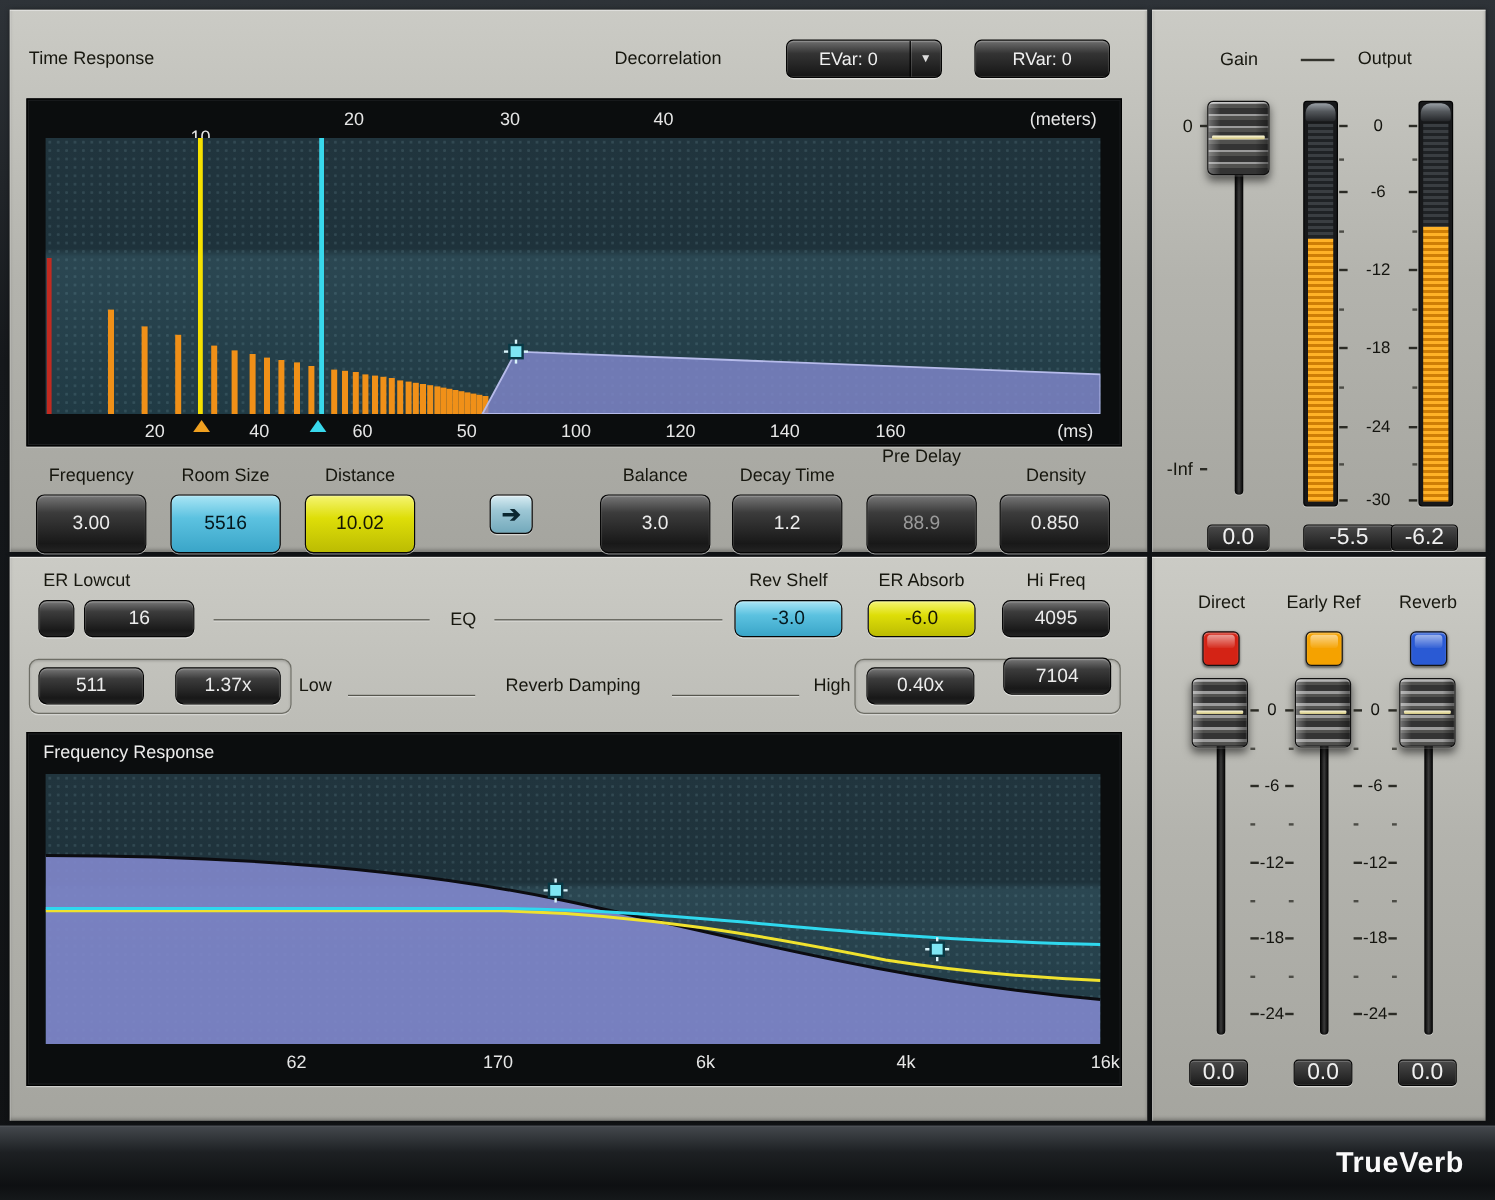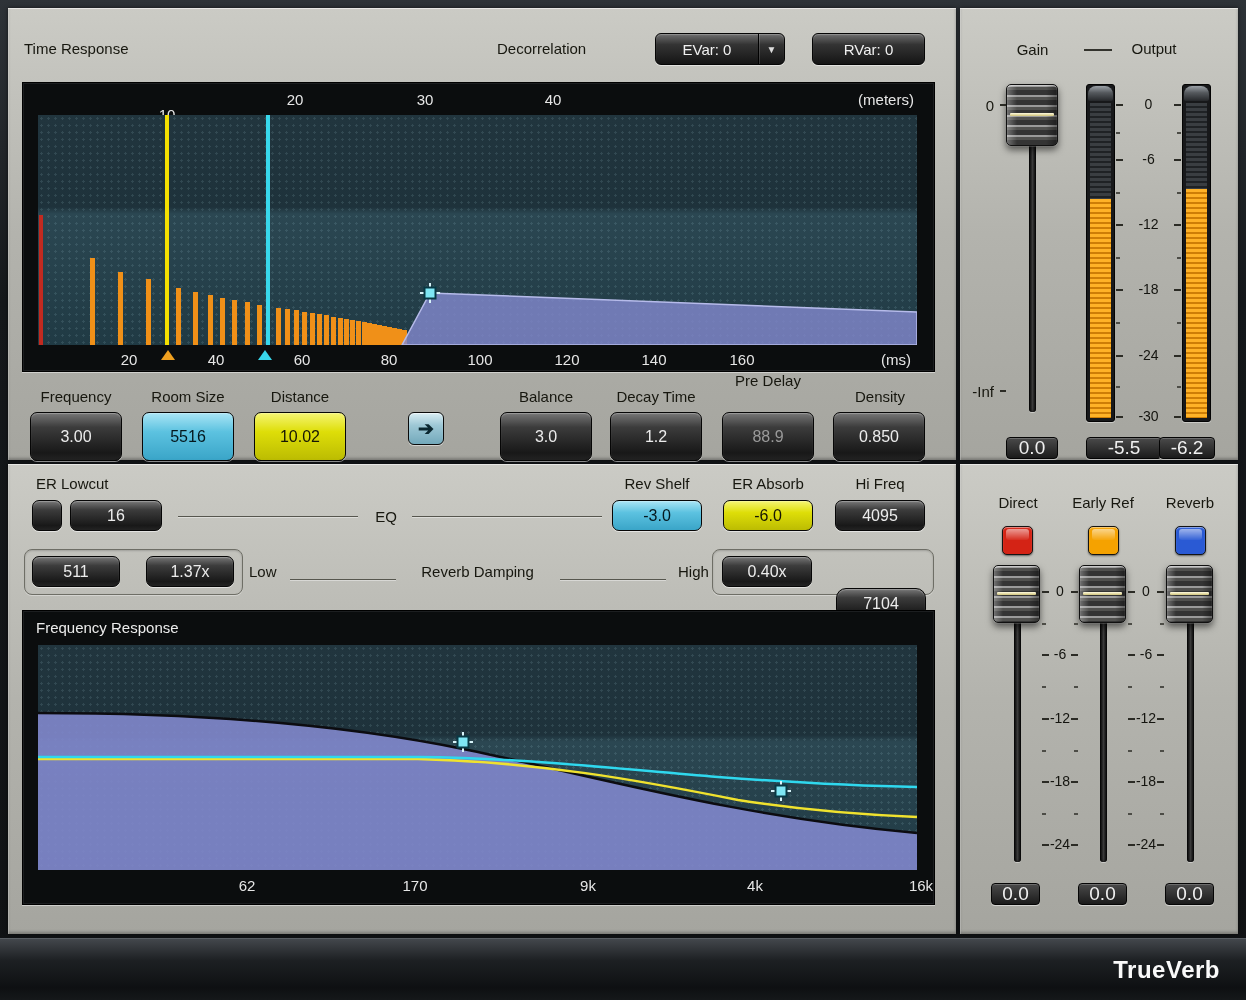--- a/index.html
+++ b/index.html
@@ -76,21 +76,21 @@
     font-size:24px;font-weight:bold;color:#fafafa;letter-spacing:.5px;}
 </style>
 </head>
 <body>
 
 <div class="root">
 
   <section>
     <div class="panel" style="left:8px;top:8px;width:948px;height:452px;"></div>
     <span class="lbl" style="left:24px;top:40px;">Time Response</span>
-    <span class="lbl" style="left:497px;top:40px;">Decorrelation</span>
+    <span class="lbl" style="left:512px;top:40px;">Decorrelation</span>
     <div class="topbtn" style="left:655px;top:33px;width:130px;">
       <span class="txt">EVar: 0</span>
       <span class="dd">▼</span>
     </div>
     <div class="topbtn" style="left:812px;top:33px;width:113px;">
       <span class="txt">RVar: 0</span>
     </div>
 
     <div class="gframe" style="left:22px;top:82px;width:913px;height:290px;"></div>
     <div id="meters-axis" style="position:absolute;left:22px;top:84px;width:913px;height:28px;">
@@ -142,21 +142,21 @@
           <line x1="392" y1="168" x2="392" y2="172" stroke="#d8f4fa" stroke-width="2"></line>
           <line x1="392" y1="184" x2="392" y2="188" stroke="#d8f4fa" stroke-width="2"></line>
           <rect x="386.5" y="172.5" width="11" height="11" fill="#7ee6f4" stroke="#083844" stroke-width="2"></rect>
         </svg>
     </div>
     <div id="ms-axis" style="position:absolute;left:22px;top:348px;width:913px;height:24px;">
       <span class="ax-lab" style="right:14px;top:3px;width:50px;">(ms)</span>
     <div class="ax-lab" style="left: 87px; top: 3px;">20</div>
         <div class="ax-lab" style="left: 174px; top: 3px;">40</div>
         <div class="ax-lab" style="left: 260px; top: 3px;">60</div>
-        <div class="ax-lab" style="left: 347px; top: 3px;">80</div>
+        <div class="ax-lab" style="left: 347px; top: 3px;">50</div>
         <div class="ax-lab" style="left: 438px; top: 3px;">100</div>
         <div class="ax-lab" style="left: 525px; top: 3px;">120</div>
         <div class="ax-lab" style="left: 612px; top: 3px;">140</div>
         <div class="ax-lab" style="left: 700px; top: 3px;">160</div>
         <div class="tri" style="left: 139px; top: 2px; border-bottom-color: rgb(240, 160, 32);"></div>
         <div class="tri" style="left: 236px; top: 2px; border-bottom-color: rgb(56, 216, 236);"></div>
       </div>
 
     <span class="lbl c" style="left:30px;top:388px;width:92px;">Frequency</span>
     <div class="vbox" style="left:30px;top:412px;width:92px;">3.00</div>
@@ -195,21 +195,21 @@
     <div class="grp" style="left:24px;top:549px;width:219px;height:46px;"></div>
     <div class="vbox small" style="left:32px;top:556px;width:88px;">511</div>
     <div class="vbox small" style="left:146px;top:556px;width:88px;">1.37x</div>
     <span class="lbl" style="left:249px;top:563px;">Low</span>
     <div class="hline" style="left:290px;top:579px;width:106px;"></div>
     <span class="lbl c" style="left:405px;top:563px;width:145px;">Reverb Damping</span>
     <div class="hline" style="left:560px;top:579px;width:106px;"></div>
     <span class="lbl" style="left:678px;top:563px;">High</span>
     <div class="grp" style="left:712px;top:549px;width:222px;height:46px;"></div>
     <div class="vbox small" style="left:722px;top:556px;width:90px;">0.40x</div>
-    <div class="vbox small" style="left:836px;top:588px;width:90px;border-radius:10px;">7104</div>
+    <div class="vbox small" style="left:836px;top:548px;width:90px;">7104</div>
 
     <div class="gframe" style="left:22px;top:610px;width:913px;height:295px;"></div>
     <span class="wlbl" style="left:36px;top:619px;">Frequency Response</span>
     <div class="gplot" style="left:38px;top:645px;width:879px;height:225px;">
       <svg id="freq-svg" width="879" height="225">
           <path d="M0,68 C150,68 300,78 430,105 C560,132 700,172 879,188 L879,225 L0,225 Z" fill="#8187cc" fill-opacity="0.9"></path>
           <path d="M0,68 C150,68 300,78 430,105 C560,132 700,172 879,188" fill="none" stroke="#0c0c10" stroke-width="2.5"></path>
           <path d="M0,114 L380,114 C500,117 600,135 700,155 C770,166 830,170 879,172" fill="none" stroke="#f0e22e" stroke-width="2.5"></path>
           <path d="M0,112 L380,112 C480,113 560,122 680,132 C760,138 820,141 879,142" fill="none" stroke="#2fd8ee" stroke-width="2.5"></path>
           <line x1="415" y1="97" x2="419" y2="97" stroke="#d8f4fa" stroke-width="2"></line>
@@ -220,21 +220,21 @@
           <line x1="733" y1="146" x2="737" y2="146" stroke="#d8f4fa" stroke-width="2"></line>
           <line x1="749" y1="146" x2="753" y2="146" stroke="#d8f4fa" stroke-width="2"></line>
           <line x1="743" y1="136" x2="743" y2="140" stroke="#d8f4fa" stroke-width="2"></line>
           <line x1="743" y1="152" x2="743" y2="156" stroke="#d8f4fa" stroke-width="2"></line>
           <rect x="737.5" y="140.5" width="11" height="11" fill="#7ee6f4" stroke="#083844" stroke-width="2"></rect>
         </svg>
     </div>
     <div id="freq-axis" style="position:absolute;left:22px;top:875px;width:913px;height:26px;margin-left:43px;">
         <div class="ax-lab" style="left: 157px; top: 2px; width: 50px;">62</div>
         <div class="ax-lab" style="left: 325px; top: 2px; width: 50px;">170</div>
-        <div class="ax-lab" style="left: 498px; top: 2px; width: 50px;">9k</div>
+        <div class="ax-lab" style="left: 498px; top: 2px; width: 50px;">6k</div>
         <div class="ax-lab" style="left: 665px; top: 2px; width: 50px;">4k</div>
         <div class="ax-lab" style="left: 831px; top: 2px; width: 50px;">16k</div>
       </div>
   </section>
 
   <section>
     <div class="panel" style="left:960px;top:8px;width:278px;height:452px;"></div>
     <span class="lbl c" style="left:1005px;top:41px;width:55px;">Gain</span>
     <div class="hline2" style="left:1084px;top:49px;width:28px;"></div>
     <span class="lbl c" style="left:1118px;top:40px;width:72px;">Output</span>

